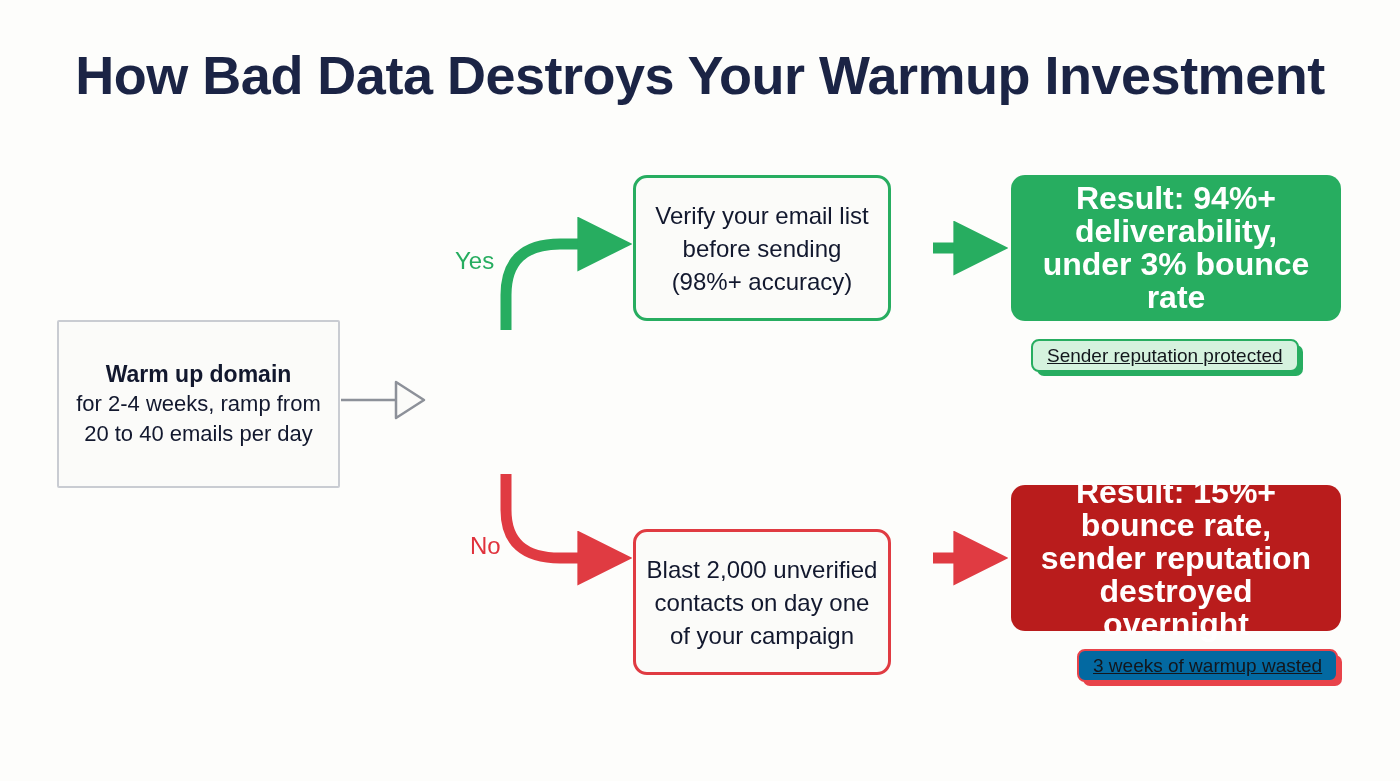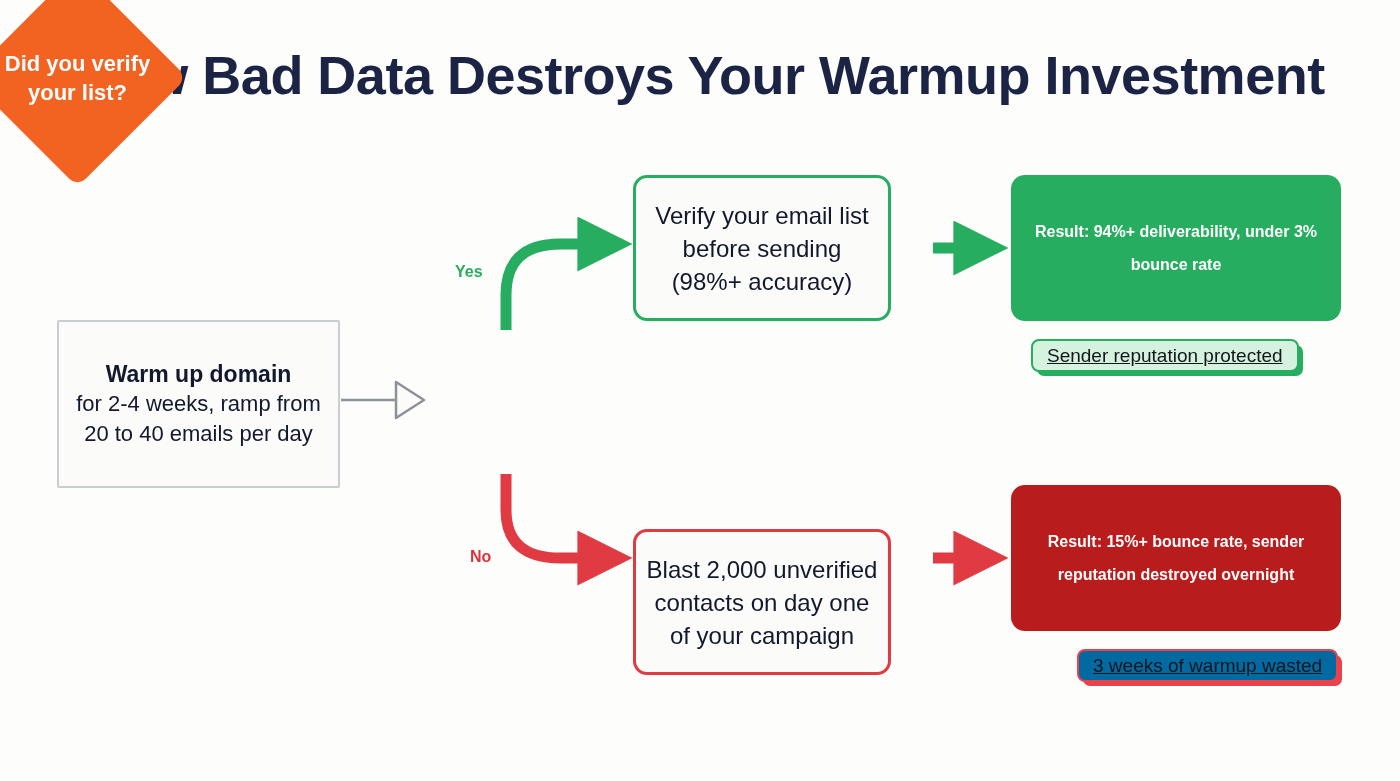--- a/index.html
+++ b/index.html
@@ -124,21 +124,21 @@
     border-color: #e03b42;
     margin-top: 44px;
   }
   
   .result-box {
     width: 330px;
     height: 146px;
     border-radius: 14px;
     color: #ffffff;
     font-weight: bold;
-    font-size: 16px;
+    font-size: 32px;
     line-height: 33px;
     padding: 0 16px;
   }
   #result-good {
     left: 1011px;
     top: 175px;
     background: #27ad60;
   }
   #result-bad {
     left: 1011px;
@@ -170,23 +170,22 @@
   #badge-bad {
     left: 1077px;
     top: 649px;
     background: #0369a1;
     border: 2px solid #e8434a;
     box-shadow: 5px 5px 0 -1px #e8434a;
   }
   
   .branch-label {
     position: absolute;
-    font-weight: bold;
-    font-size: 16px;
-    margin-top: 16px;
+    font-weight: normal;
+    font-size: 24px;
   }
   #label-yes {
     left: 455px;
     top: 247px;
     color: #27ad60;
   }
   #label-no {
     left: 470px;
     top: 532px;
     color: #e0323c;
@@ -255,24 +254,20 @@
     <g>
       <path d="M933,558 L982,558" stroke="#e03b42" stroke-width="11" fill="none" marker-end="url(#mk-red)"></path>
     </g>
   </svg>
 
   <div class="node" id="start-node">
     <div class="lead">Warm up domain</div>
     <div>for 2-4 weeks, ramp from 20 to 40 emails per day</div>
   </div>
 
-  <div id="decision-node">
-    <div id="decision-shape"></div>
-    <div id="decision-label">Did you verify your list?</div>
-  </div>
 
   <div class="branch-label" id="label-yes">Yes</div>
   <div class="branch-label" id="label-no">No</div>
 
   <div class="node process-box" id="verify-node">Verify your email list before sending (98%+ accuracy)</div>
 
   <div class="node result-box" id="result-good">Result: 94%+ deliverability, under 3% bounce rate</div>
 
   <div class="badge" id="badge-good">Sender reputation protected</div>
 

